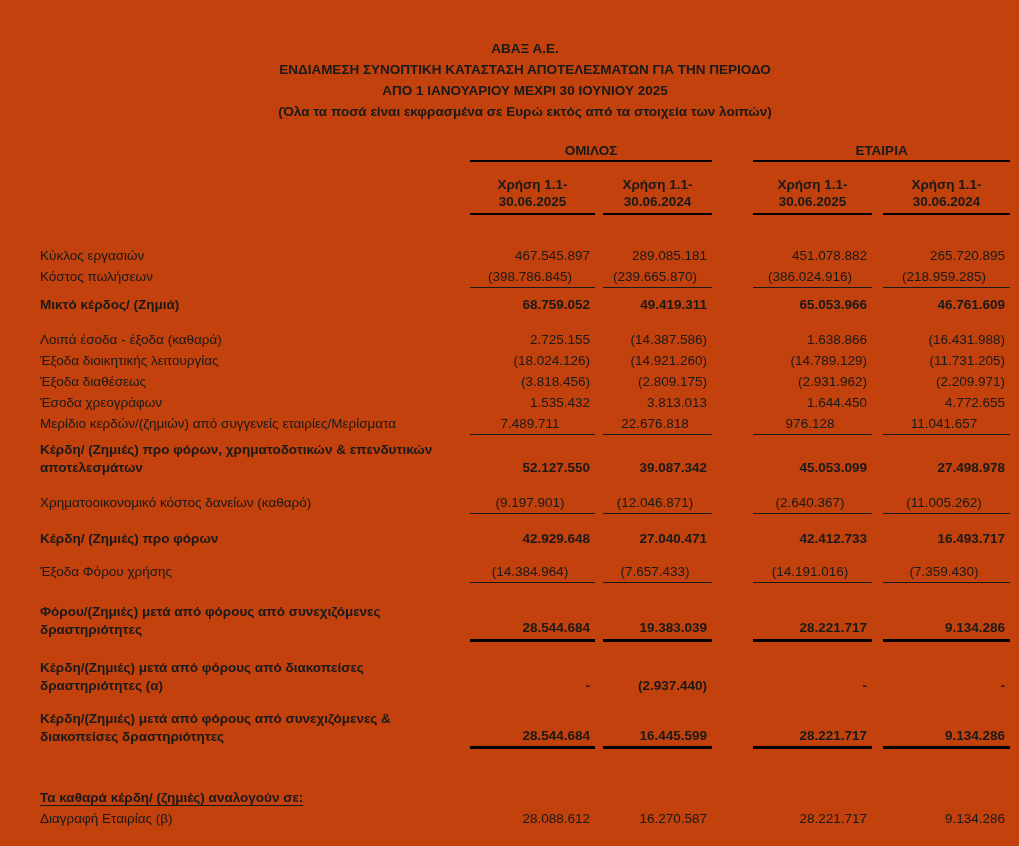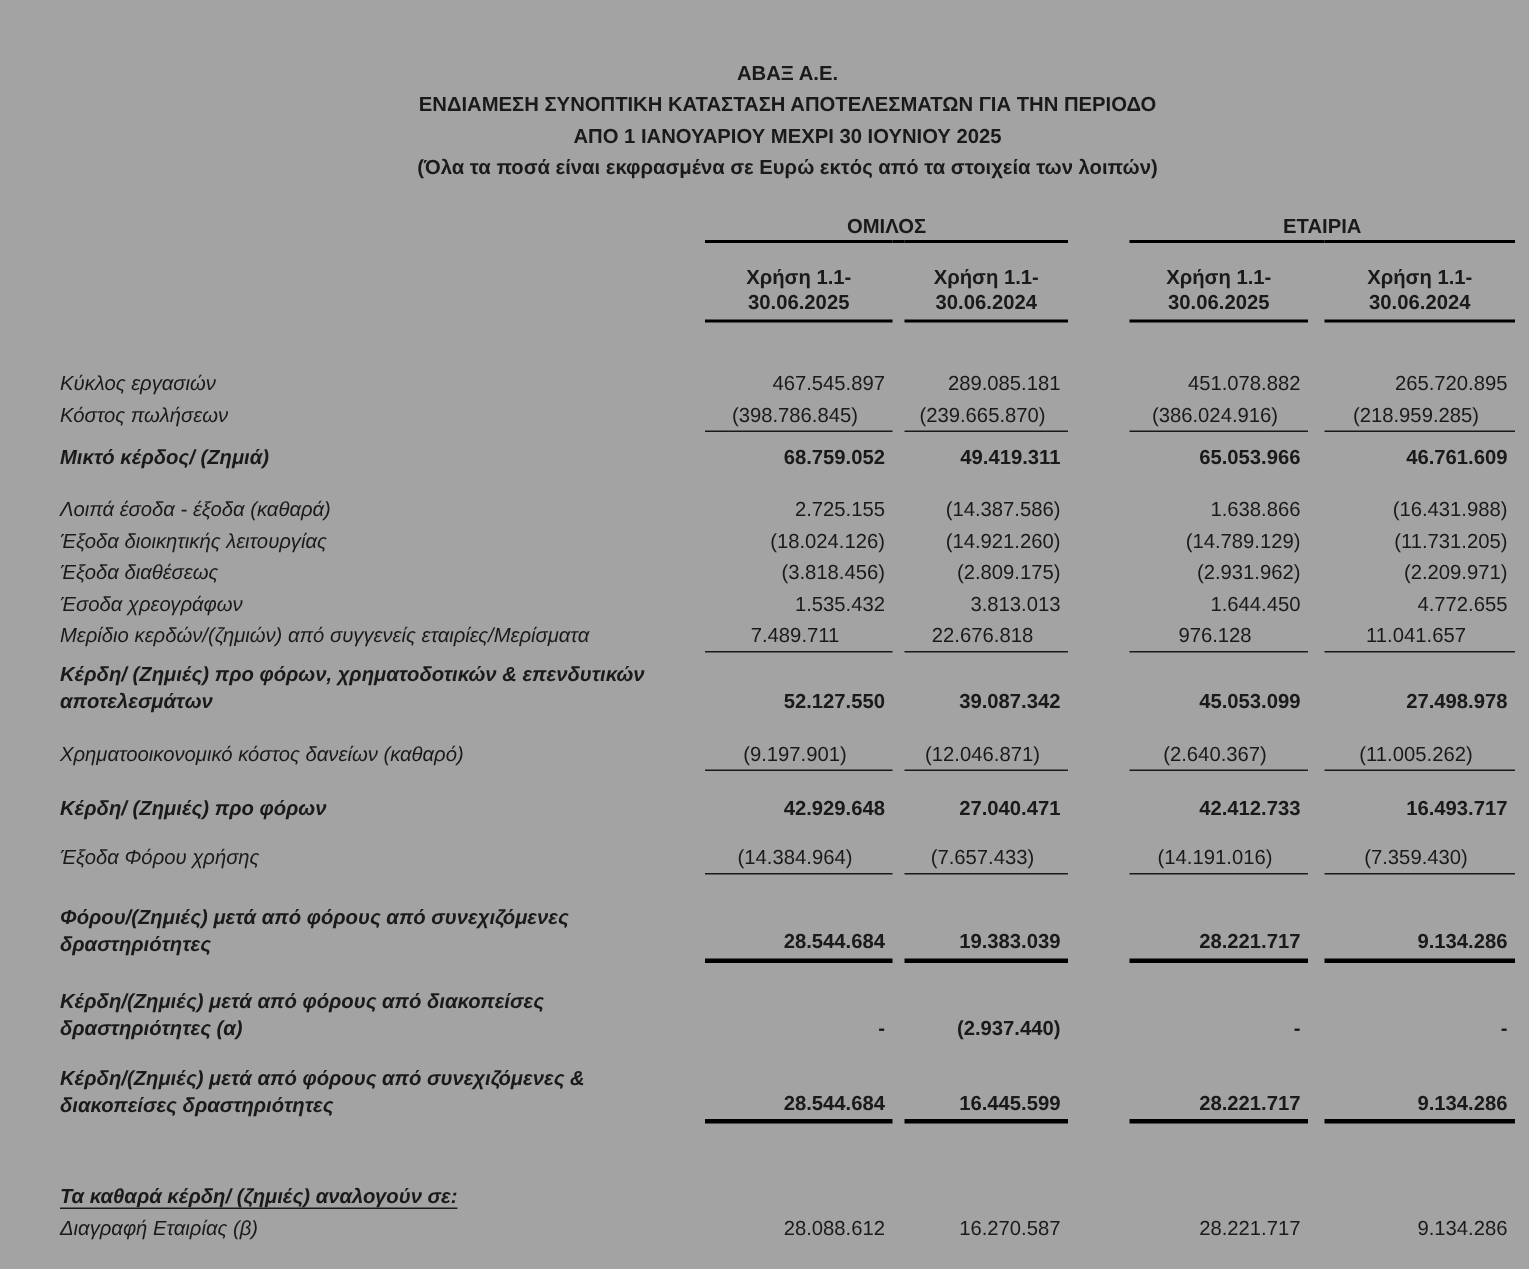--- a/index.html
+++ b/index.html
@@ -6,21 +6,21 @@
   body {
     font-family: "Liberation Sans", "DejaVu Sans", sans-serif;
     color: #1a1a1a;
     -webkit-font-smoothing: antialiased;
   }
   .page {
     width: 1019px;
     height: 846px;
     box-sizing: border-box;
     padding: 38px 9px 0 40px;
-    background: #a3a3a3;
+    background: #c2410c;
     overflow: hidden;
   }
   .doc-header {
     text-align: center;
     font-weight: bold;
     font-size: 13.5px;
     line-height: 21px;
     margin-bottom: 20px;
   }
   table.fin {
@@ -54,21 +54,21 @@
     border-bottom: 2px solid #000;
     line-height: 17px;
     padding: 14px 0 3px 0;
   }
   tbody td {
     font-size: 13.5px;
     line-height: 18px;
     padding: 1.5px 0;
     vertical-align: bottom;
   }
-  td.lbl { white-space: pre-line; padding-right: 6px; font-style: italic; }
+  td.lbl { white-space: pre-line; padding-right: 6px; }
   td.num { text-align: right; padding-right: 5px; }
   tr.b td { font-weight: bold; }
   tr.u td.num { border-bottom: 1.8px solid #1a1a1a; text-align: center; }
   tr.uu td.num { border-bottom: 3.5px solid #000; }
   tr.sec td.lbl {
     text-decoration: underline;
     text-underline-offset: 3px;
     margin-left: 48px;
   }
   tr.gap td { padding: 0; line-height: 0; font-size: 0; border: none; }

